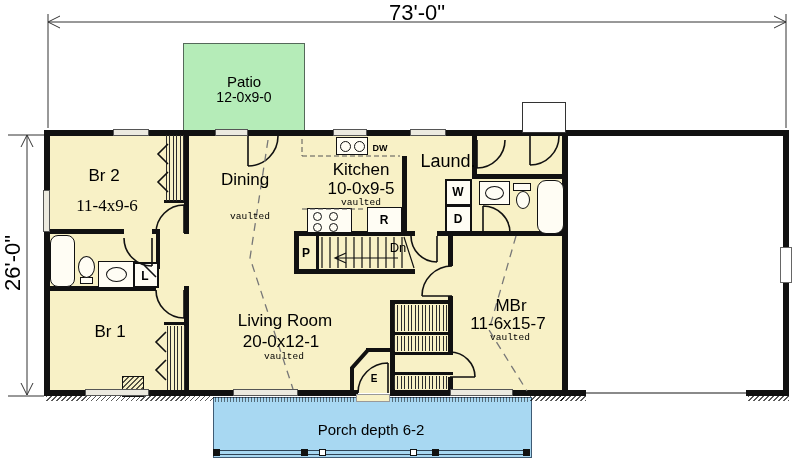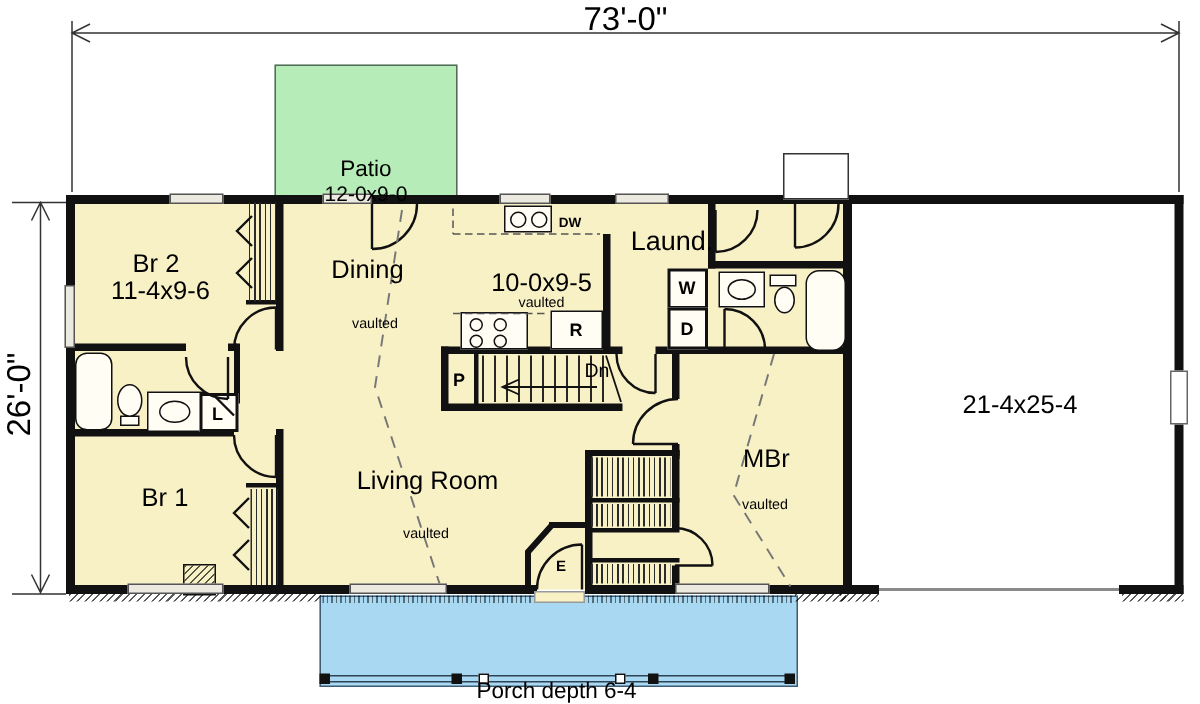--- a/index.html
+++ b/index.html
@@ -18,22 +18,22 @@
   .hatchcl{position:absolute;z-index:3;background:repeating-linear-gradient(90deg,#2b2b2b 0 1px,transparent 1px 3.5px);}
   .hatchfnd{position:absolute;z-index:2;background:repeating-linear-gradient(135deg,rgba(0,0,0,.65) 0 1px,transparent 1px 3.5px);}
   .deckedge{position:absolute;z-index:3;background:repeating-linear-gradient(90deg,rgba(0,0,0,.5) 0 1px,transparent 1px 3px);}
   .rail{position:absolute;border-top:1.5px solid #2e4356;border-bottom:1.5px solid #2e4356;z-index:4;}
   .post{position:absolute;width:7px;height:7px;z-index:5;}
   .post.b{background:#111;}
   .post.wt{background:#fff;border:1.5px solid #111;}
   .lbl{position:absolute;transform:translate(-50%,-50%);white-space:nowrap;z-index:7;
        font-size:17px;color:#000;letter-spacing:0px;}
   .lbl.size{font-size:17px;}
-  .lbl.note{font-size:9.5px;}
-  .lbl.small{font-size:15px;margin-top:32px;}
+  .lbl.note{font-size:9.5px;font-family:Liberation Mono, monospace;}
+  .lbl.small{font-size:15px;}
   .lbl.med{font-size:18px;}
   .lbl.fix{font-size:12px;font-weight:bold;}
   .lbl.fix-sm{font-size:9px;font-weight:bold;}
   .lbl.dn{font-size:13px;}
   .lbl.dim{font-size:22px;}
   .lbl.dimv{font-size:22px;transform:translate(-50%,-50%) rotate(-90deg);}
   svg.overlay{position:absolute;left:0;top:0;z-index:6;}
 </style>
 </head>
 <body>
@@ -177,42 +177,44 @@
       <path d="M48,22 H786 M60,16 L48,22 L60,28 M774,16 L786,22 L774,28 M48,14 V128 M786,14 V128"></path>
       <path d="M27,135 V395 M21,147 L27,135 L33,147 M21,383 L27,395 L33,383 M8,135 H44 M8,396 H44"></path>
     </g>
   </svg>
 
   <div class="lbl dim" style="left:417px;top:13px;">73'-0"</div>
   <div class="lbl dimv" style="left:13px;top:263px;">26'-0"</div>
 
   <div class="lbl small" style="left:244px;top:81px;">Patio</div>
   <div class="lbl small" style="left:244px;top:97px;font-size:14px;">12-0x9-0</div>
-  <div class="lbl small" style="left:371px;top:429px;">Porch depth 6-4</div>
+  <div class="lbl small" style="left:371px;top:429px;">Porch depth 6-2</div>
 
   <div class="lbl" style="left:104px;top:176px;">Br 2</div>
-  <div class="lbl size" style="left:107px;top:194px;">11-4x9-6</div>
+  <div class="lbl size" style="left:107px;top:206px;font-family:Liberation Serif, serif;">11-4x9-6</div>
 
   <div class="lbl" style="left:245px;top:180px;">Dining</div>
   <div class="lbl note" style="left:250px;top:216px;">vaulted</div>
 
+  <div class="lbl" style="left:361px;top:170px;">Kitchen</div>
   <div class="lbl size" style="left:361px;top:189px;">10-0x9-5</div>
   <div class="lbl note" style="left:361px;top:202px;">vaulted</div>
 
   <div class="lbl med" style="left:448px;top:161px;">Laund.</div>
 
   <div class="lbl" style="left:110px;top:332px;">Br 1</div>
 
   <div class="lbl" style="left:285px;top:321px;">Living Room</div>
+  <div class="lbl size" style="left:281px;top:342px;">20-0x12-1</div>
   <div class="lbl note" style="left:284px;top:356px;">vaulted</div>
 
   <div class="lbl" style="left:511px;top:306px;">MBr</div>
+  <div class="lbl size" style="left:508px;top:324px;">11-6x15-7</div>
   <div class="lbl note" style="left:510px;top:337px;">vaulted</div>
 
-  <div class="lbl size" style="left:680px;top:270px;">21-4x25-4</div>
 
   <div class="lbl fix" style="left:458px;top:192px;">W</div>
   <div class="lbl fix" style="left:458px;top:219px;">D</div>
   <div class="lbl fix" style="left:384px;top:220px;">R</div>
   <div class="lbl fix-sm" style="left:380px;top:148px;">DW</div>
   <div class="lbl fix" style="left:306px;top:253px;">P</div>
   <div class="lbl fix" style="left:145px;top:276px;">L</div>
   <div class="lbl fix-sm" style="left:374px;top:378px;font-size:10px;">E</div>
   <div class="lbl dn" style="left:398px;top:247px;">Dn</div>
 

